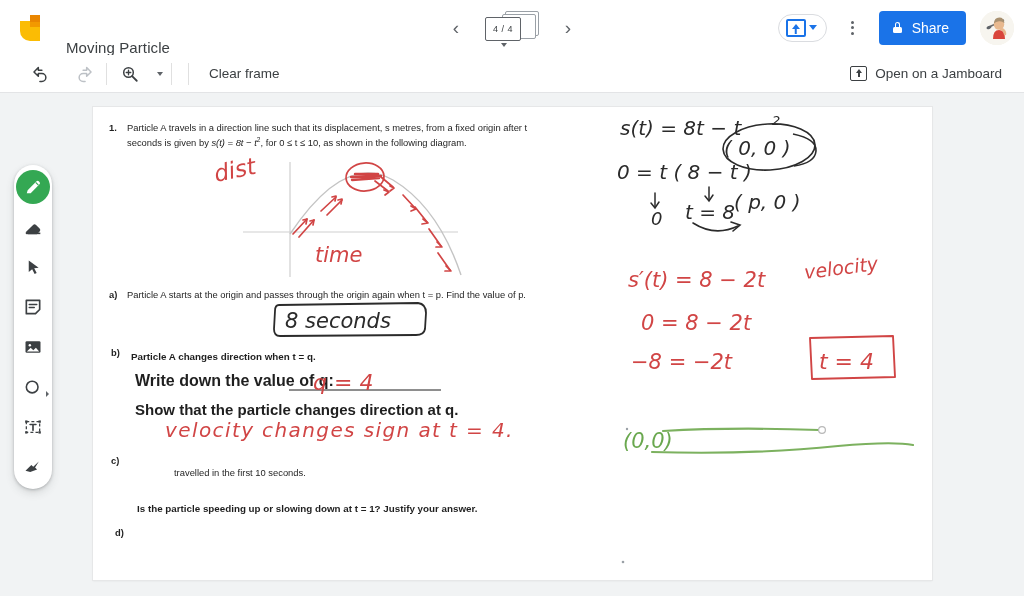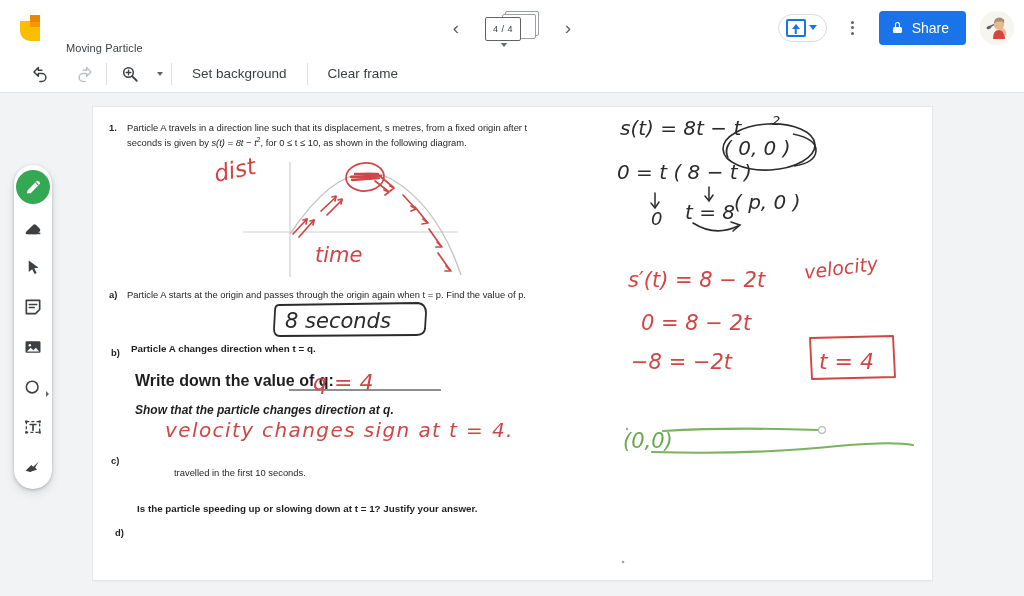--- a/index.html
+++ b/index.html
@@ -27,21 +27,21 @@
   }
   .jam-logo .l-orange {
     position: absolute; left: 14px; top: 4px; width: 10px; height: 12px;
     background: #f29900;
   }
   .jam-logo .l-orange2 {
     position: absolute; left: 14px; top: 4px; width: 10px; height: 7px;
     background: #ea8600;
   }
   .jam-title {
-    margin-left: 16px; font-size: 11px; color: #3c4043; letter-spacing: .1px; margin-top: 40px;
+    margin-left: 16px; font-size: 15px; color: #3c4043; letter-spacing: .1px; margin-top: 40px;
   }
 
   .nav-center {
     position: absolute; left: 0; right: 0; top: 0; height: 55px;
     display: flex; align-items: center; justify-content: center; gap: 14px;
     pointer-events: none;
   }
   .nav-center > * { pointer-events: auto; }
   .chev {
     width: 30px; height: 30px; display: flex; align-items: center; justify-content: center;
@@ -278,24 +278,27 @@
     <div class="tb-icon">
       <svg width="18" height="18" viewBox="0 0 24 24">
         <circle cx="10" cy="10" r="6.4" fill="none" stroke="#3c4043" stroke-width="2"></circle>
         <path d="M14.8 14.8 L21 21" stroke="#3c4043" stroke-width="2.4" stroke-linecap="round"></path>
         <path d="M7 10h6M10 7v6" stroke="#3c4043" stroke-width="1.8" stroke-linecap="round"></path>
       </svg>
     </div>
     <div style="width:10px"></div>
     <div class="tb-caret"></div>
     <div class="tb-divider"></div>
-    <div class="tb-text">Set background</div>
     <div class="tb-divider"></div>
     <div class="tb-text">Clear frame</div>
 
+    <div class="tb-right">
+      <span class="jb-open-icon"></span>
+      <span class="label">Open on a Jamboard</span>
+    </div>
   </div>
 
   <div class="rail">
 
     <div class="rail-item active">
       <svg width="20" height="20" viewBox="0 0 24 24">
         <path d="M4.5 19.5l1.1-3.7L16.2 5.2a1.9 1.9 0 0 1 2.7 0l.9.9a1.9 1.9 0 0 1 0 2.7L9.2 19.4l-4.7.1z" fill="#ffffff"></path>
         <path d="M15.2 6.4l3.3 3.3" stroke="#34a853" stroke-width="1.4"></path>
       </svg>
     </div>
@@ -362,23 +365,23 @@
           <span>Particle A travels in a direction line such that its displacement, s metres, from a fixed origin after t</span>
         </div>
         <div class="ws-text" style="left:34px; top:27px; width:480px;">
           <span>seconds is given by </span><span class="ws-it">s(t) = 8t − t</span><sup style="font-size:6.6px">2</sup><span>, for 0 ≤ t ≤ 10, as shown in the following diagram.</span>
         </div>
 
         <div class="ws-num" style="left:16px; top:182px;">a)</div>
         <div class="ws-text" style="left:34px; top:182px; width:490px;">Particle A starts at the origin and passes through the origin again when t = p.  Find the value of p.</div>
 
         <div class="ws-num" style="left:18px; top:240px;">b)</div>
-        <div class="ws-text ws-b" style="left:38px; top:236px; width:400px; font-size:9.8px;">Particle A changes direction when t = q.</div>
+        <div class="ws-text ws-b" style="left:38px; top:244px; width:400px; font-size:9.8px;">Particle A changes direction when t = q.</div>
         <div class="ws-text ws-b" style="left:42px; top:268px; font-size:16px;">Write down the value of q:</div>
-        <div class="ws-text ws-b" style="left:42px; top:297px; font-size:12px;font-style:italic;">Show that the particle changes direction at q.</div>
+        <div class="ws-text ws-b" style="left:42px; top:297px; font-size:15px;">Show that the particle changes direction at q.</div>
 
         <div class="ws-num" style="left:18px; top:348px;">c)</div>
         <div class="ws-text" style="left:38px; top:360px;margin-left:43px;">travelled in the first 10 seconds.</div>
 
         <div class="ws-num" style="left:22px; top:420px;">d)</div>
         <div class="ws-text ws-b" style="left:44px; top:396px; font-size:9.8px;">Is the particle speeding up or slowing down at t = 1?  Justify your answer.</div>
 
         <svg class="ink">
           <path d="M197 55 L197 170" stroke="#cfcfcf" stroke-width="1.2" fill="none"></path>
           <path d="M150 125 L365 125" stroke="#cfcfcf" stroke-width="1.2" fill="none"></path>

